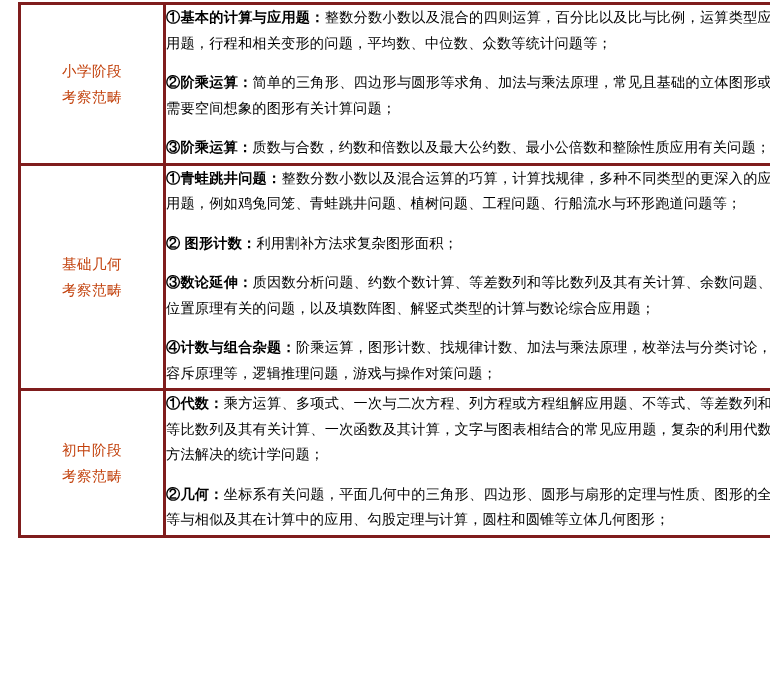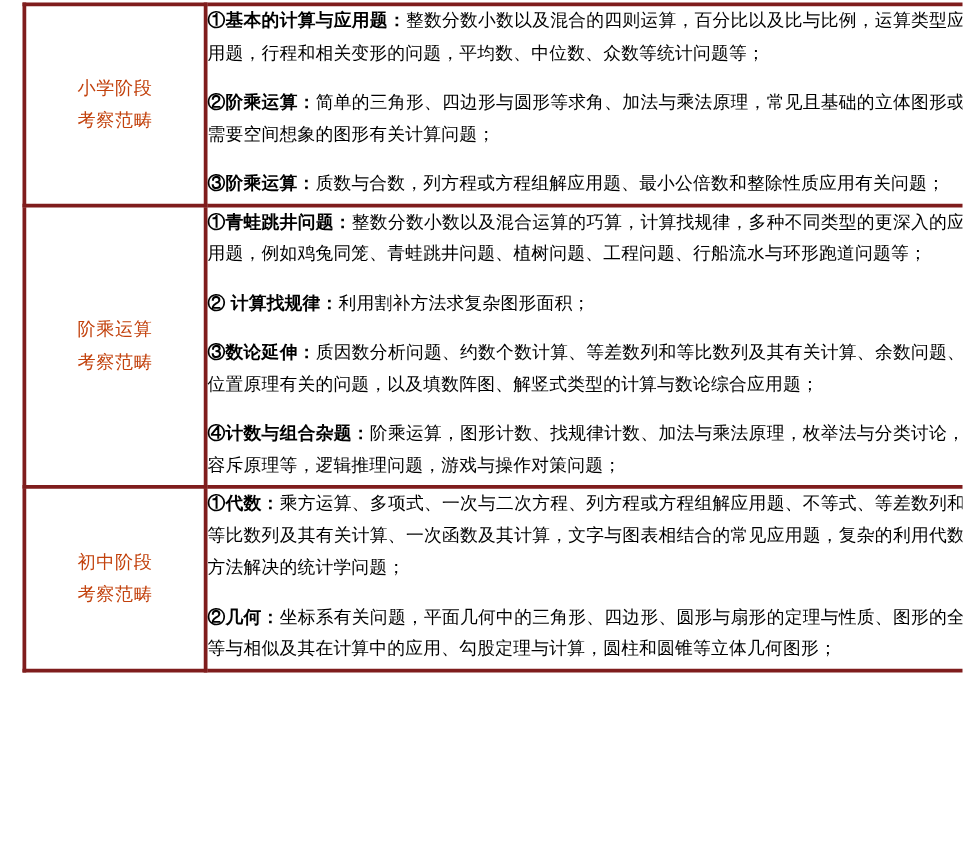--- a/index.html
+++ b/index.html
@@ -72,36 +72,36 @@
           <span class="cat-line">考察范畴</span>
         </td>
         <td class="body">
           <p class="item">
             <span class="num">①</span><span class="lead">基本的计算与应用题：</span><span>整数分数小数以及混合的四则运算，百分比以及比与比例，运算类型应用题，行程和相关变形的问题，平均数、中位数、众数等统计问题等；</span>
           </p>
           <p class="item">
             <span class="num">②</span><span class="lead">阶乘运算：</span><span>简单的三角形、四边形与圆形等求角、加法与乘法原理，常见且基础的立体图形或需要空间想象的图形有关计算问题；</span>
           </p>
           <p class="item">
-            <span class="num">③</span><span class="lead">阶乘运算：</span><span>质数与合数，列方程或方程组解应用题、最小公倍数和整除性质应用有关问题；</span>
+            <span class="num">③</span><span class="lead">阶乘运算：</span><span>质数与合数，约数和倍数以及最大公约数、最小公倍数和整除性质应用有关问题；</span>
           </p>
         </td>
       </tr>
 
       <tr>
         <td class="cat">
-          <span class="cat-line">阶乘运算</span>
+          <span class="cat-line">基础几何</span>
           <span class="cat-line">考察范畴</span>
         </td>
         <td class="body">
           <p class="item">
             <span class="num">①</span><span class="lead">青蛙跳井问题：</span><span>整数分数小数以及混合运算的巧算，计算找规律，多种不同类型的更深入的应用题，例如鸡兔同笼、青蛙跳井问题、植树问题、工程问题、行船流水与环形跑道问题等；</span>
           </p>
           <p class="item">
-            <span class="num">②</span><span class="lead"> 计算找规律：</span><span>利用割补方法求复杂图形面积；</span>
+            <span class="num">②</span><span class="lead"> 图形计数：</span><span>利用割补方法求复杂图形面积；</span>
           </p>
           <p class="item">
             <span class="num">③</span><span class="lead">数论延伸：</span><span>质因数分析问题、约数个数计算、等差数列和等比数列及其有关计算、余数问题、位置原理有关的问题，以及填数阵图、解竖式类型的计算与数论综合应用题；</span>
           </p>
           <p class="item">
             <span class="num">④</span><span class="lead">计数与组合杂题：</span><span>阶乘运算，图形计数、找规律计数、加法与乘法原理，枚举法与分类讨论，容斥原理等，逻辑推理问题，游戏与操作对策问题；</span>
           </p>
         </td>
       </tr>
 

